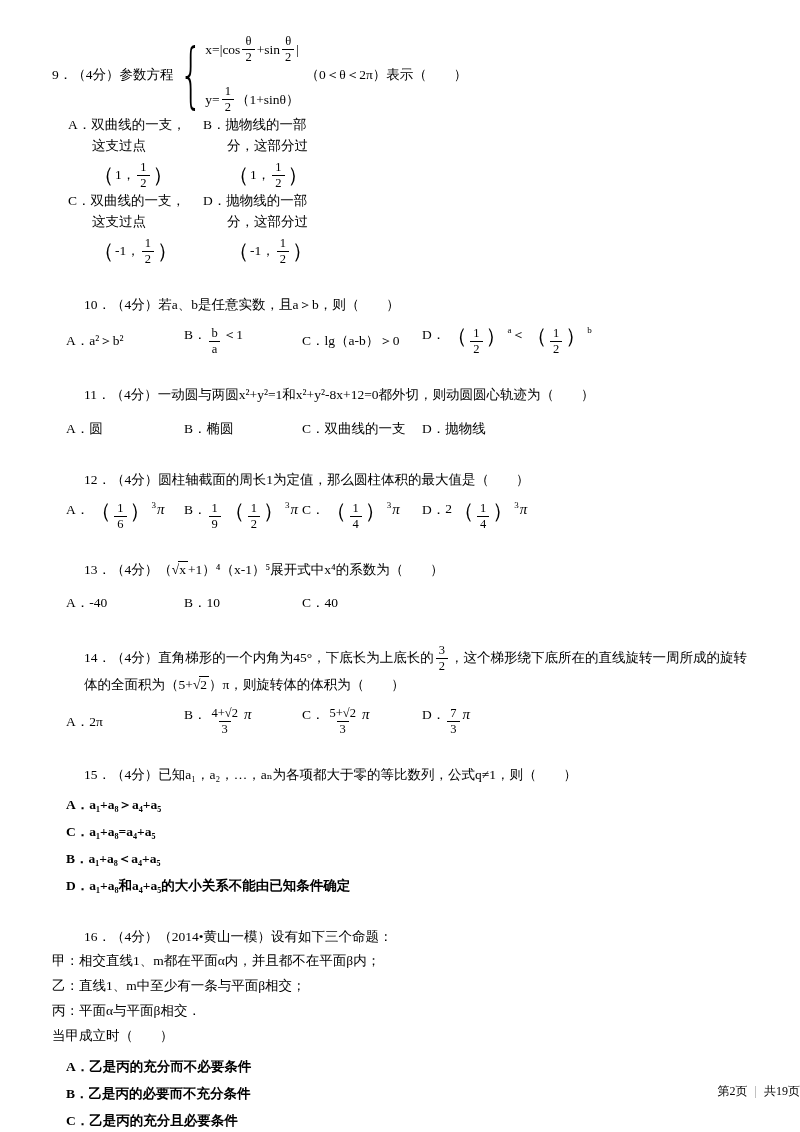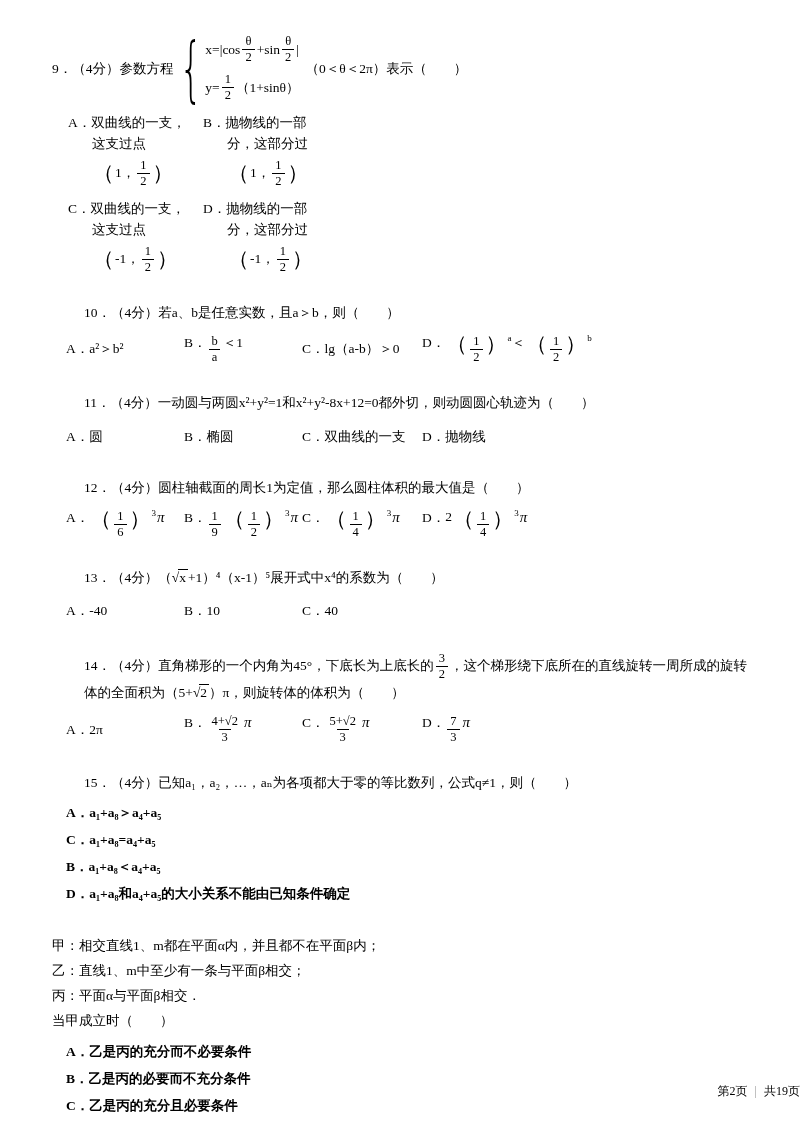--- a/index.html
+++ b/index.html
@@ -29,28 +29,28 @@
   .sup { font-size:9px; vertical-align:super; line-height:1; }
 
   
   .rad { letter-spacing:0; margin-right:-1px; }
   .rbar { border-top:1px solid #000; padding:0 2px 0 1px; }
 
   
   .sys { display:inline-flex; align-items:center; margin:0 6px 0 4px; }
   .brace { font-family:"DejaVu Sans",sans-serif; font-size:72px; font-weight:100;
            line-height:0.92; display:inline-block; transform:scaleX(0.5); margin:0 -8px 0 -10px; }
-  .eqs { display:inline-flex; flex-direction:column; gap:7px; }
+  .eqs { display:inline-flex; flex-direction:column; gap:19px; }
   .eq  { display:inline-flex; align-items:center; }
 
   
   .g4 { display:grid; grid-template-columns:118px 118px 120px auto; align-items:center;
         padding-left:14px; margin-top:9px; min-height:26px; }
   .cell { display:flex; }
-  .g2 { display:grid; grid-template-columns:135px auto; padding-left:16px; margin-top:10px; }
+  .g2 { display:grid; grid-template-columns:135px auto; padding-left:16px; }
   .optl { line-height:1.55; }
   .ind { padding-left:24px; }
   .ptline { display:flex; align-items:center; padding-left:24px; margin-top:3px; }
   .opts-col { padding-left:14px; margin-top:4px;font-weight:bold; }
   .opts-col > div { line-height:2.0; }
   .sub { line-height:1.85; }
   .pi { font-style:italic; font-size:15px; margin-left:1px; }
 
   .footer { position:absolute; left:0; right:0; bottom:32px; text-align:right; font-size:12px; }
   .footer .sep { color:#9a9a9a; margin:0 7px; }
@@ -319,20 +319,21 @@
     <div class="stemline t">15．（4分）已知a₁，a₂，…，aₙ为各项都大于零的等比数列，公式q≠1，则（　　）</div>
     <div class="opts-col">
       <div class="t">A．a₁+a₈＞a₄+a₅</div>
       <div class="t">C．a₁+a₈=a₄+a₅</div>
       <div class="t">B．a₁+a₈＜a₄+a₅</div>
       <div class="t">D．a₁+a₈和a₄+a₅的大小关系不能由已知条件确定</div>
     </div>
   </section>
 
   <section class="q">
+    <div class="stemline t">16．（4分）（2014•黄山一模）设有如下三个命题：</div>
     <div class="sub t">甲：相交直线1、m都在平面α内，并且都不在平面β内；</div>
     <div class="sub t">乙：直线1、m中至少有一条与平面β相交；</div>
     <div class="sub t">丙：平面α与平面β相交．</div>
     <div class="sub t">当甲成立时（　　）</div>
     <div class="opts-col">
       <div class="t">A．乙是丙的充分而不必要条件</div>
       <div class="t">B．乙是丙的必要而不充分条件</div>
       <div class="t">C．乙是丙的充分且必要条件</div>
 
     </div>

